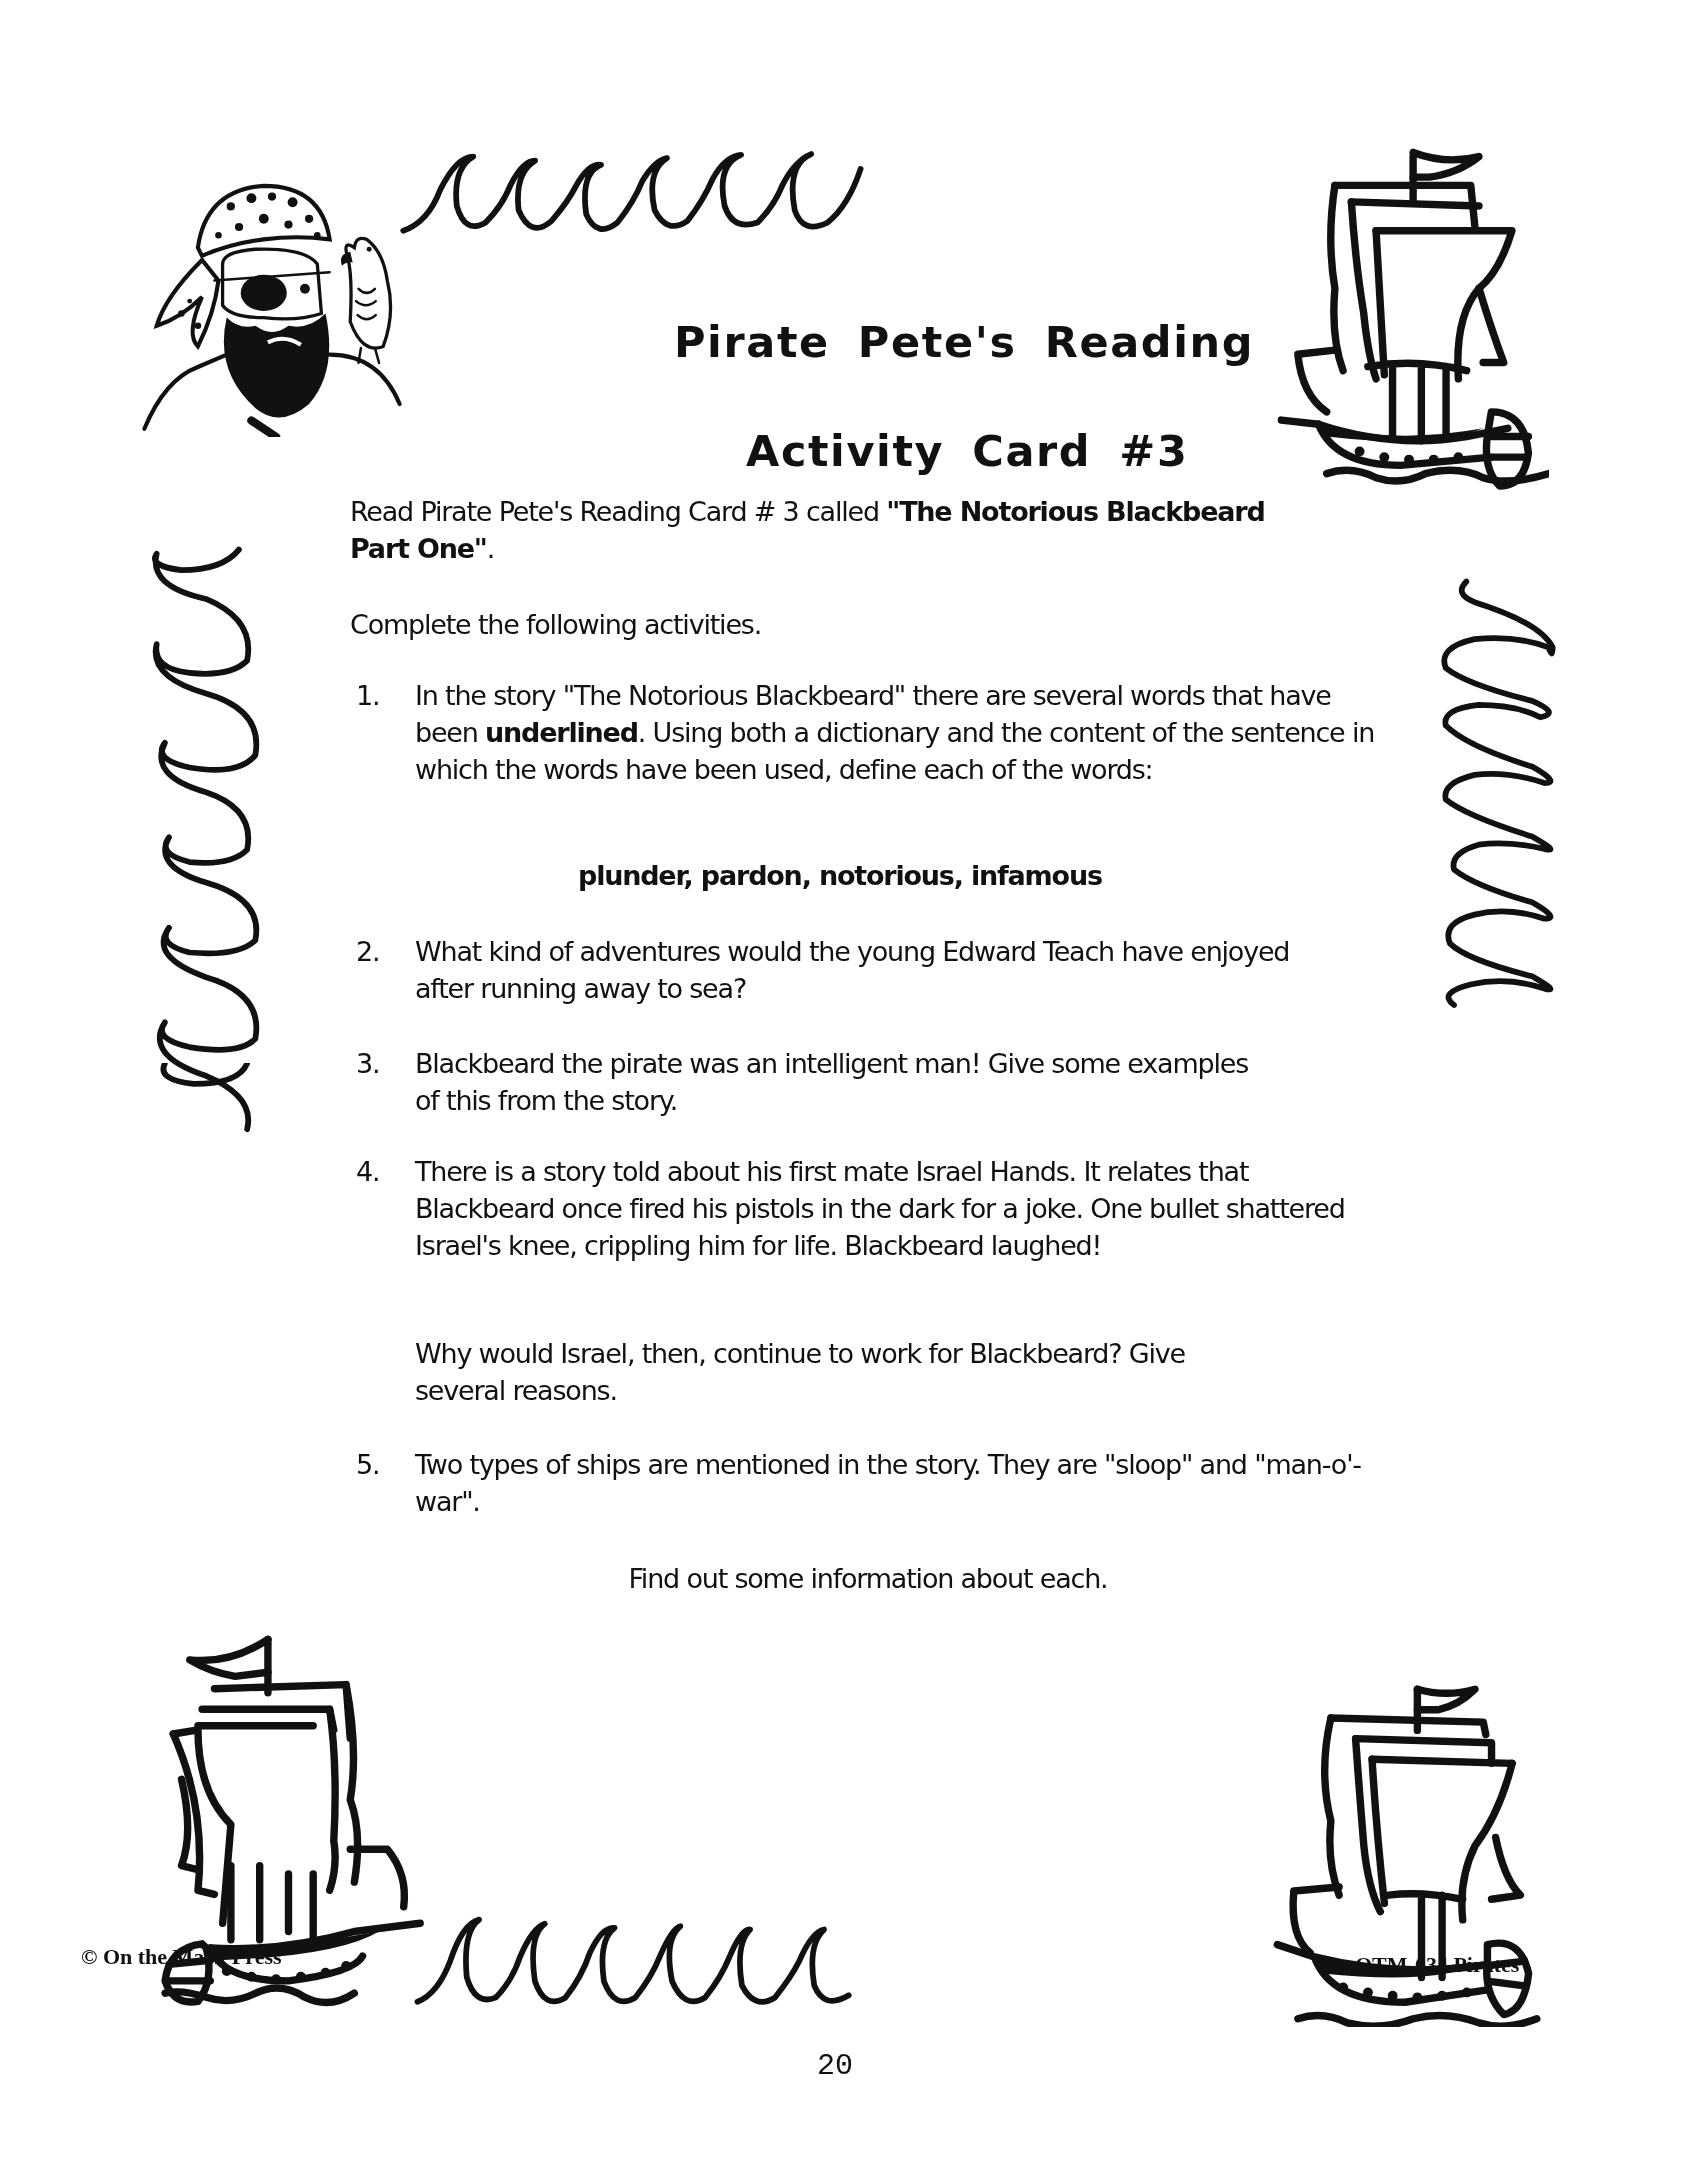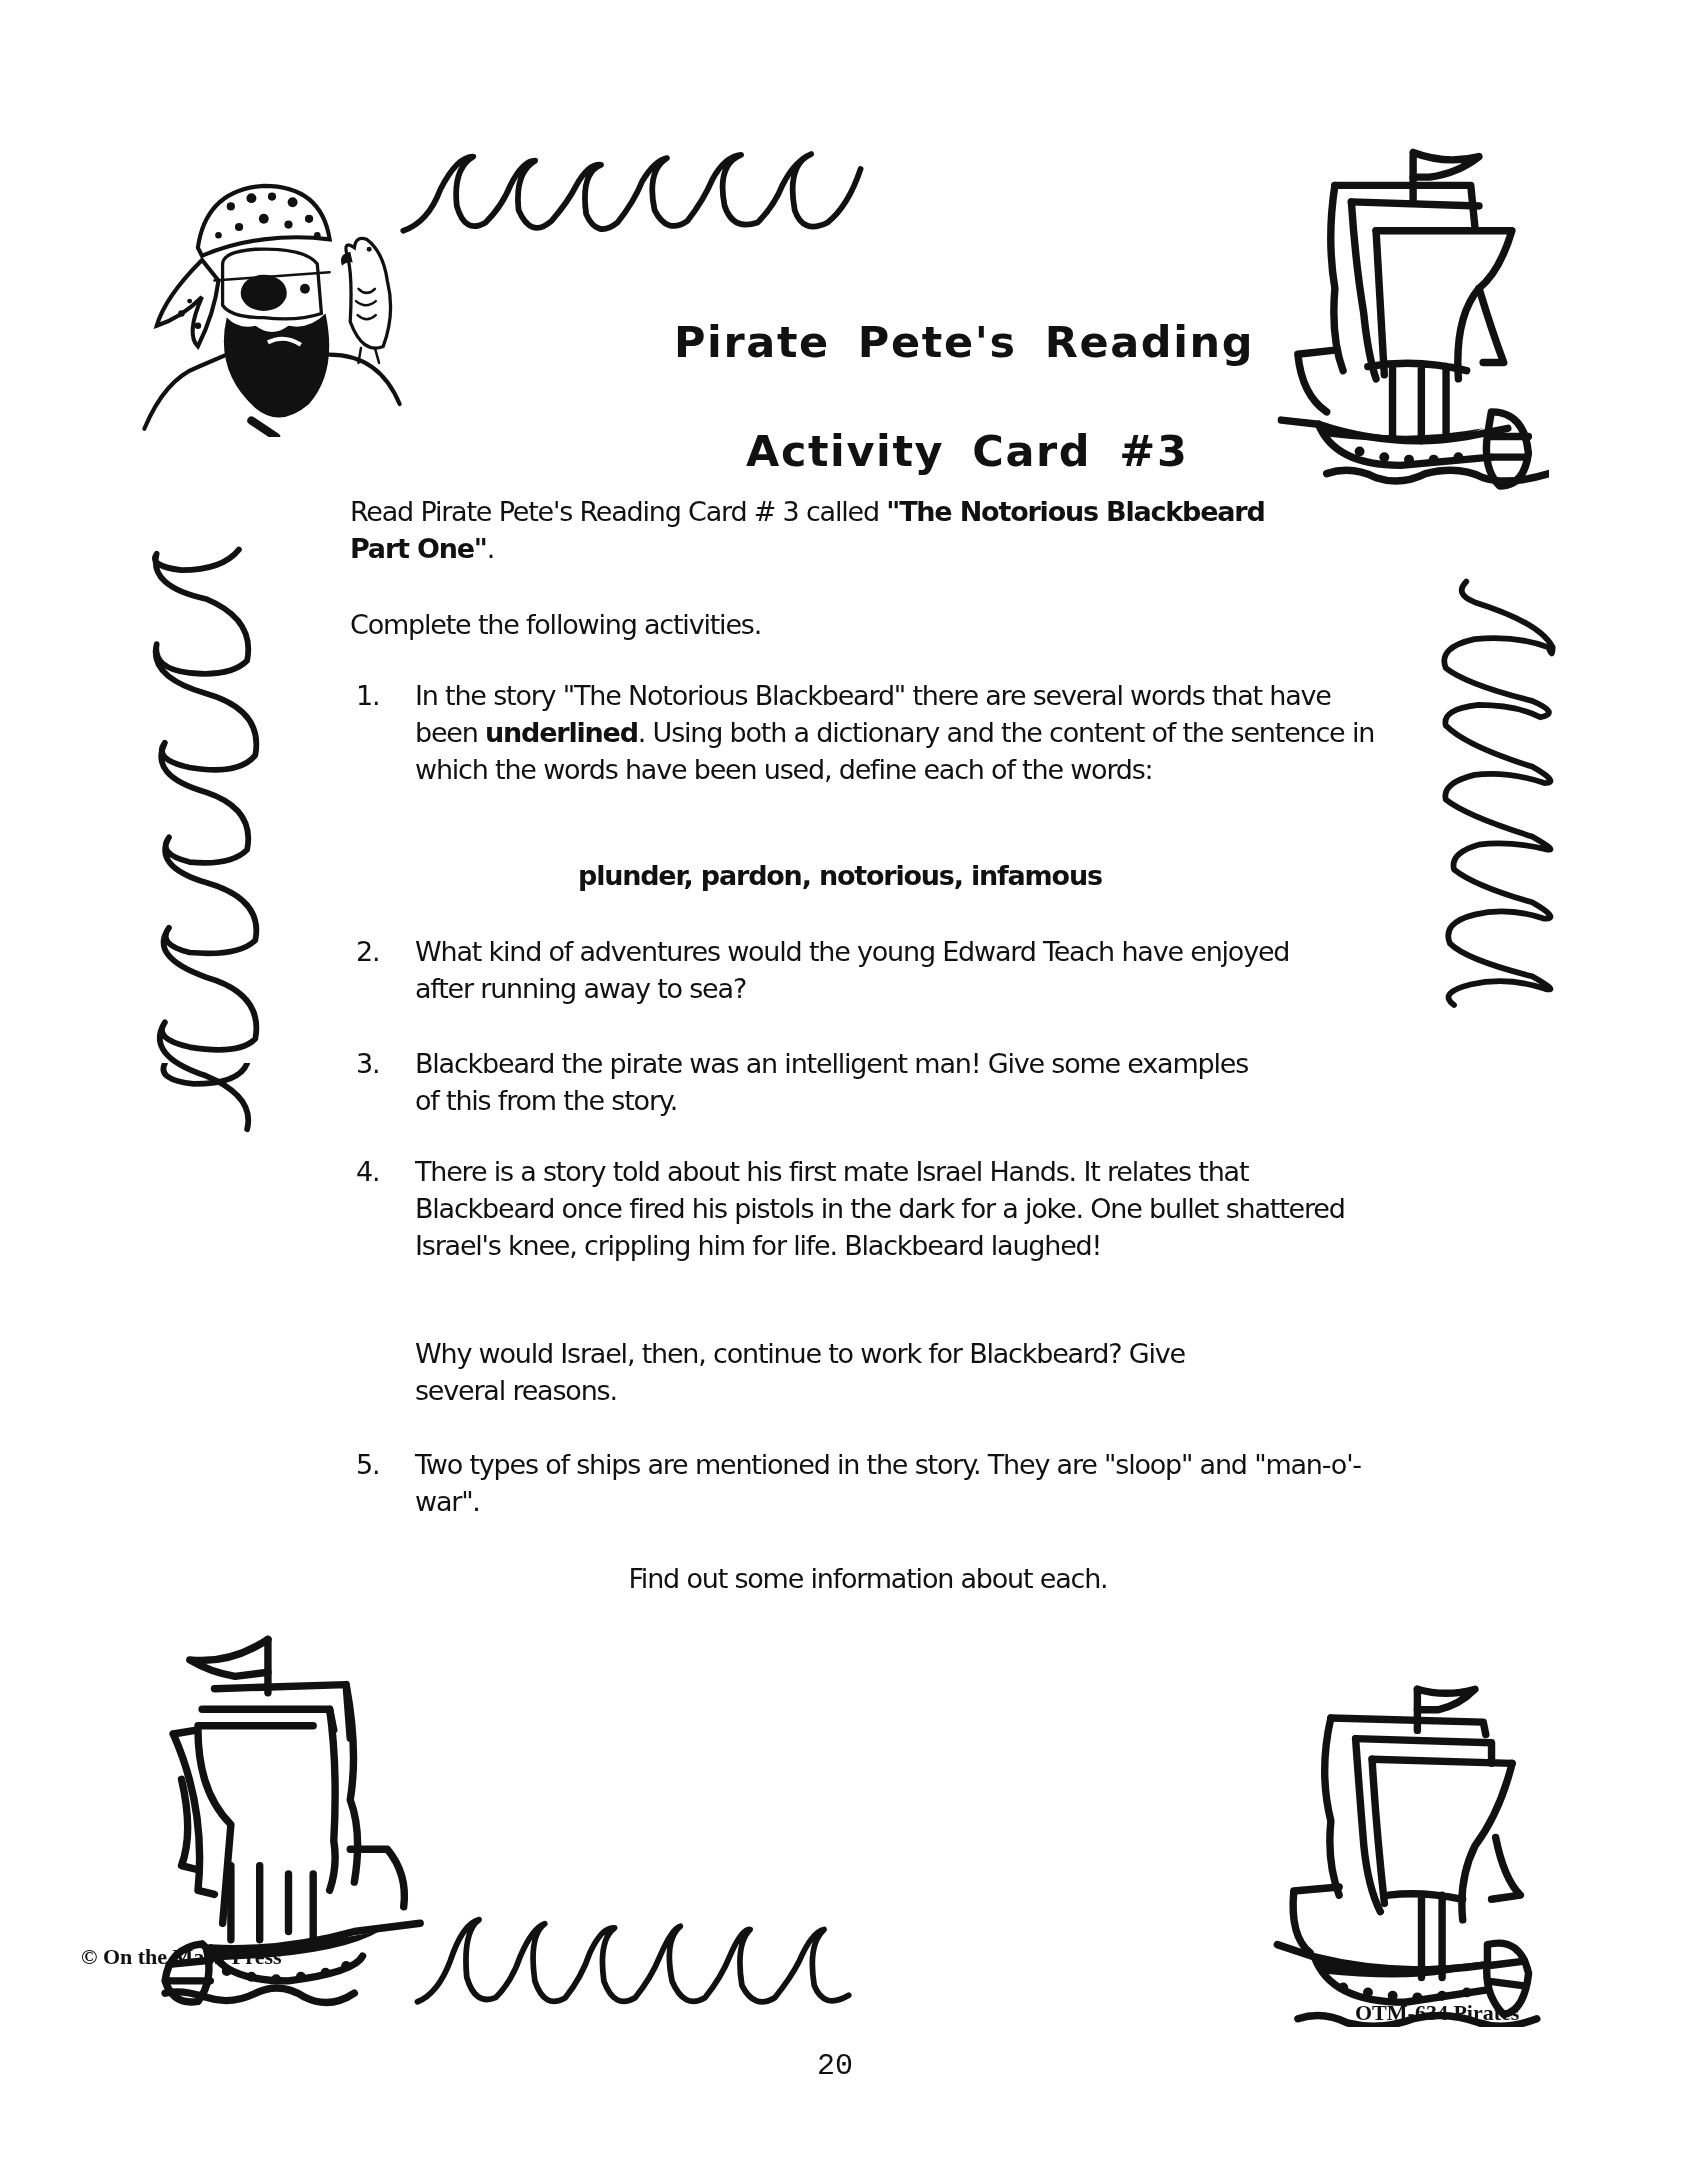--- a/index.html
+++ b/index.html
@@ -226,14 +226,14 @@
 <div class="abs body-text" style="left:415px; top:1335px; width:824px;">Why would Israel, then, continue to work for Blackbeard?  Give several reasons.</div>
 
 <div class="abs body-text item" style="left:356px; top:1446px; width:1005px;">
   <span class="num">5.</span>
   <span class="txt">Two types of ships are mentioned in the story.  They are "sloop" and "man-o'-war".</span>
 </div>
 <div class="abs body-text" style="left:415px; top:1560px; width:906px;text-align:center;">Find out some information about each.</div>
 
 <div class="abs footer" style="left:81px; top:1944px;">© On the Mark Press</div>
 <div class="abs page-num" style="left:817px; top:2049px;">20</div>
-<div class="abs footer" style="left:1355px; top:2000px;">OTM-634 Pirates</div>
+<div class="abs footer" style="left:1355px; top:1952px;">OTM-634 Pirates</div>
 
 
 </body></html>

